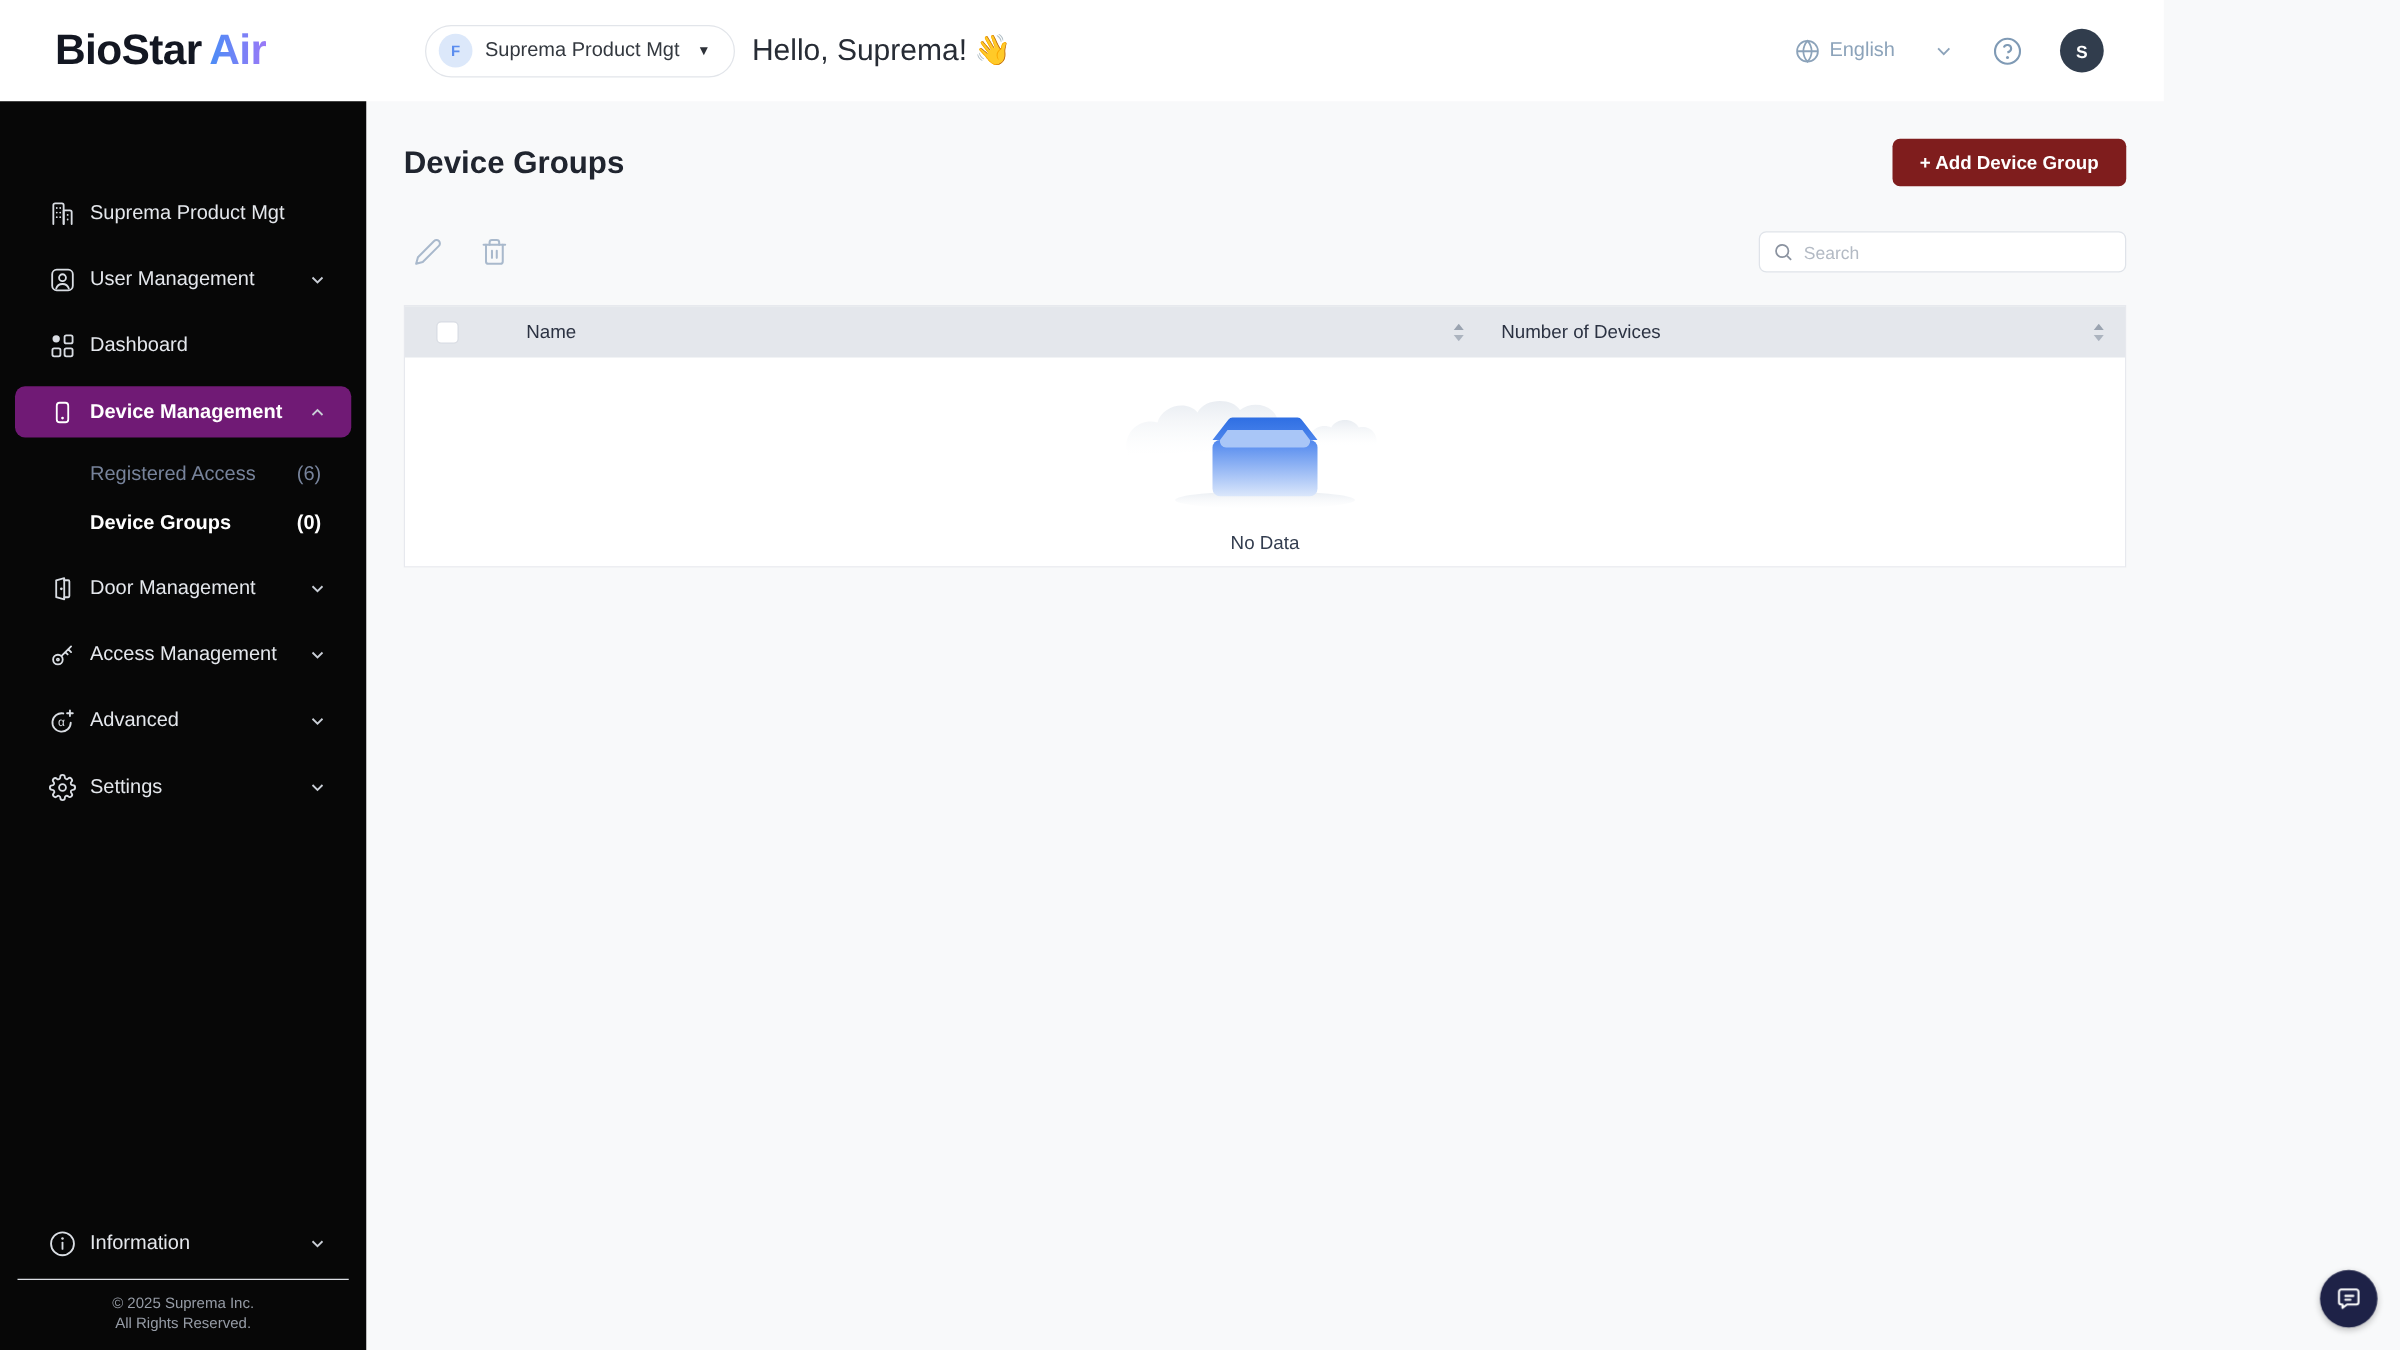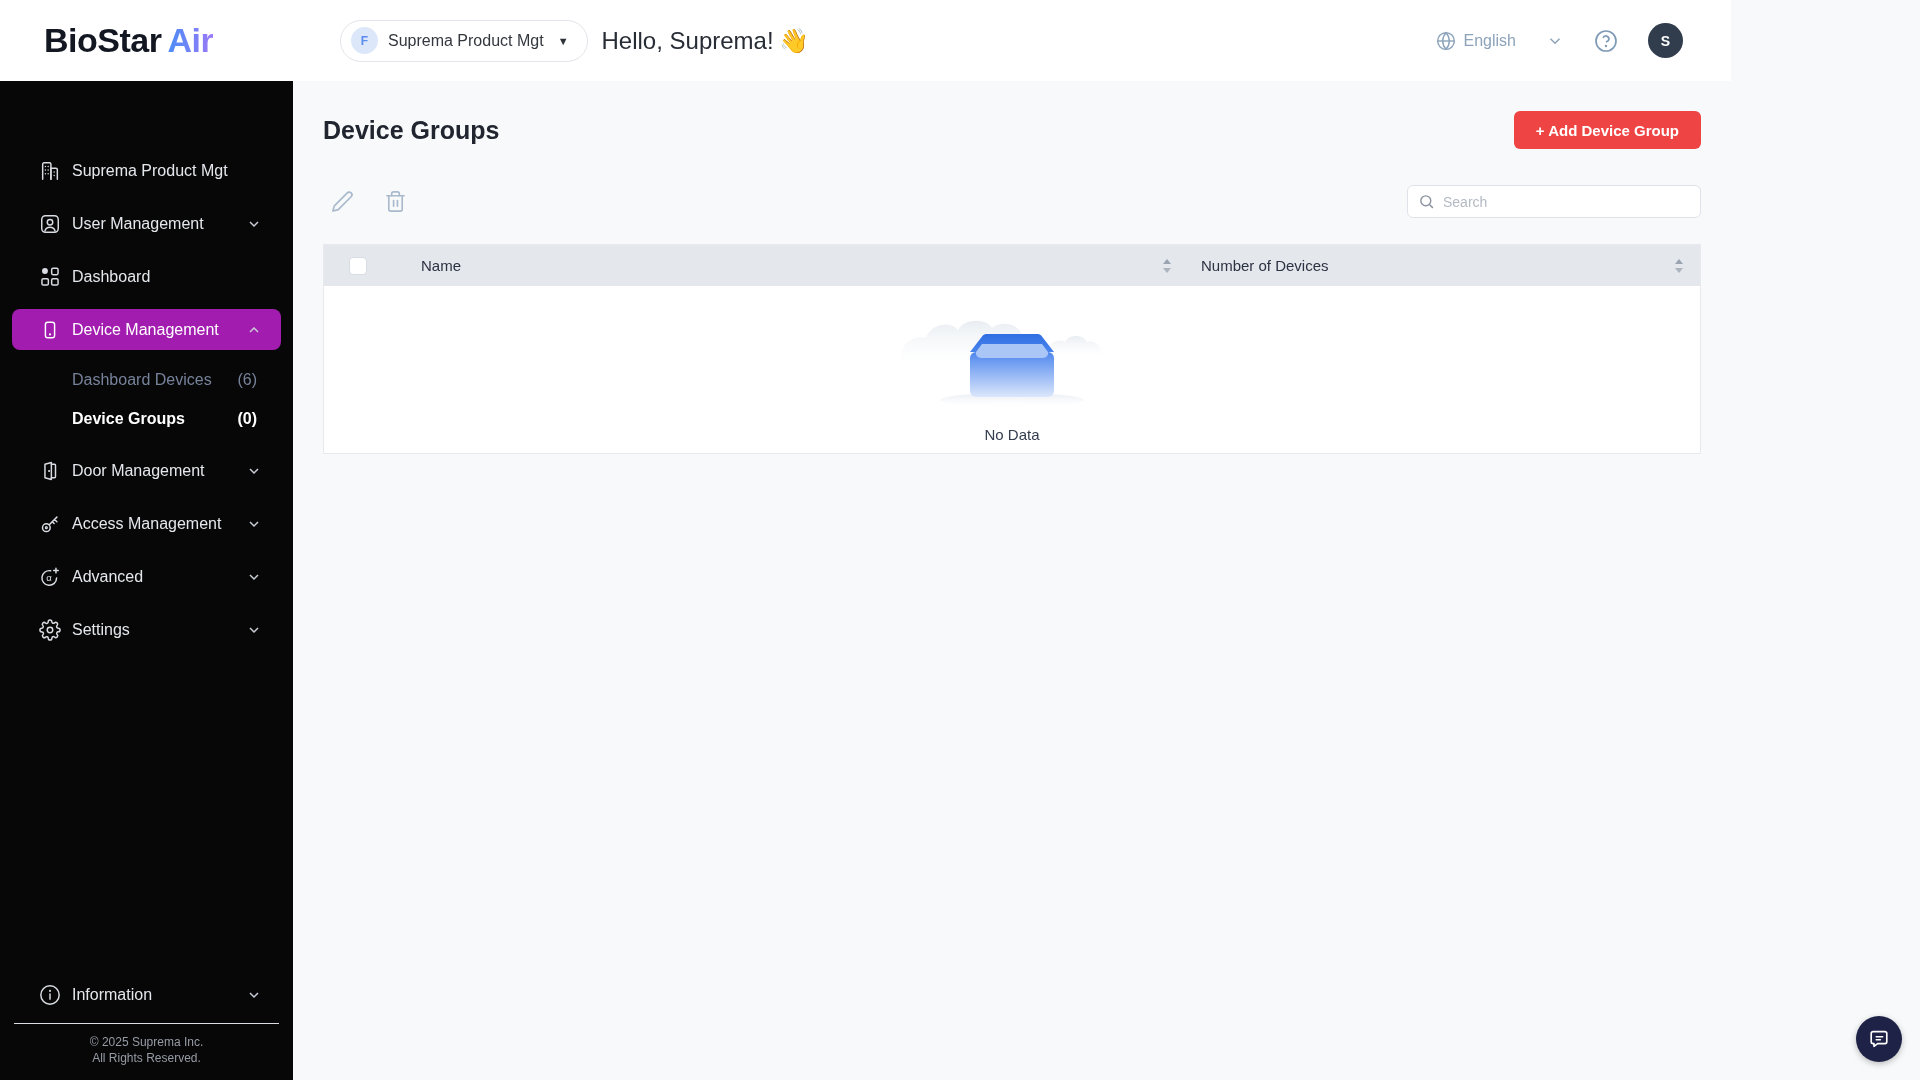--- a/index.html
+++ b/index.html
@@ -31,35 +31,35 @@
   
   .body-row { flex:1; display:flex; min-height:0; }
 
   
   .sidebar { width:293px; background:#070707; position:relative; flex-shrink:0; color:#e4e7ec; }
   .nav { list-style:none; padding-top:63px; }
   .nav-item { height:53px; display:flex; align-items:center; padding:0 31px 0 38px; font-size:16px; cursor:pointer; color:#e4e7ec; }
   .nav-item .nav-icon { width:24px; height:24px; margin-right:10px; display:flex; align-items:center; justify-content:center; color:#d9dde3; flex-shrink:0; }
   .nav-item .nav-label { flex:1; white-space:nowrap; overflow:hidden; }
   .nav-item .nav-chevron { color:#c9ced6; display:flex; }
-  .nav-item.active { height:41px; margin:6px 12px; padding:0 19px 0 26px; background:#a21caf; border-radius:8px; font-weight:400; color:#ffffff; }
+  .nav-item.active { height:41px; margin:6px 12px; padding:0 19px 0 26px; background:#701a75; border-radius:8px; font-weight:700; color:#ffffff; }
   .nav-item.active .nav-icon { color:#ffffff; }
   .subnav { list-style:none; padding:4px 0 6px; }
   .subnav-item { height:39px; display:flex; align-items:center; padding:0 36px 0 72px; font-size:16px; color:#77839b; cursor:pointer; }
   .subnav-item .count { margin-left:auto; }
   .subnav-item.active { color:#ffffff; font-weight:700; }
   .sidebar-bottom { position:absolute; left:0; right:0; bottom:0; }
   .divider { border-top:1px solid #d9dde2; margin:2px 14px 10px; }
   .sidebar-footer { text-align:center; font-size:12px; color:#969ca6; line-height:16px; padding-bottom:14px; }
 
   
   .main { flex:1; position:relative; padding:30px 30px 0; min-width:0; }
   .main-header { display:flex; justify-content:space-between; align-items:center; }
   .page-title { font-size:25px; font-weight:600; color:#20252f; }
-  .add-btn { height:38px; padding:0 22px; background:#ef4444; color:#ffffff; border:none; border-radius:6px; font-size:15px; font-weight:600; cursor:pointer; font-family:inherit; }
+  .add-btn { height:38px; padding:0 22px; background:#7f1d1d; color:#ffffff; border:none; border-radius:6px; font-size:15px; font-weight:600; cursor:pointer; font-family:inherit; }
   .toolbar { margin-top:36px; display:flex; justify-content:space-between; align-items:center; }
   .tool-icons { display:flex; gap:30px; padding-left:8px; }
   .tool-btn { color:#a9b9cc; cursor:pointer; display:flex; }
   .search-box { width:294px; height:33px; border:1px solid #dfe3e9; border-radius:6px; background:#fff; display:flex; align-items:center; padding:0 10px; gap:8px; }
   .search-box svg { color:#8b93a0; flex-shrink:0; }
   .search-box input { border:none; outline:none; flex:1; font-size:14px; font-family:inherit; color:#333; background:transparent; }
   .search-box input::placeholder { color:#b3bac4; }
 
   .table { margin-top:26px; border:1px solid #e7e9ee; background:#fff; }
   .thead { display:grid; grid-template-columns:56px 800px 1fr; background:#e4e7ec; height:41px; align-items:center; font-size:15px; color:#2b3242; }
@@ -175,21 +175,21 @@
           <span class="nav-chevron">
             <svg width="16" height="16" viewBox="0 0 24 24" fill="none" stroke="currentColor" stroke-width="2.2">
                 <polyline points="6 15 12 9 18 15"></polyline>
               </svg>
           </span>
         </li>
 
         <li style="list-style:none;">
           <ul class="subnav">
             <li class="subnav-item">
-              <span>Dashboard Devices</span>
+              <span>Registered Access</span>
               <span class="count">(6)</span>
             </li>
             <li class="subnav-item active">
               <span>Device Groups</span>
               <span class="count">(0)</span>
             </li>
           </ul>
         </li>
 
         <li class="nav-item">

